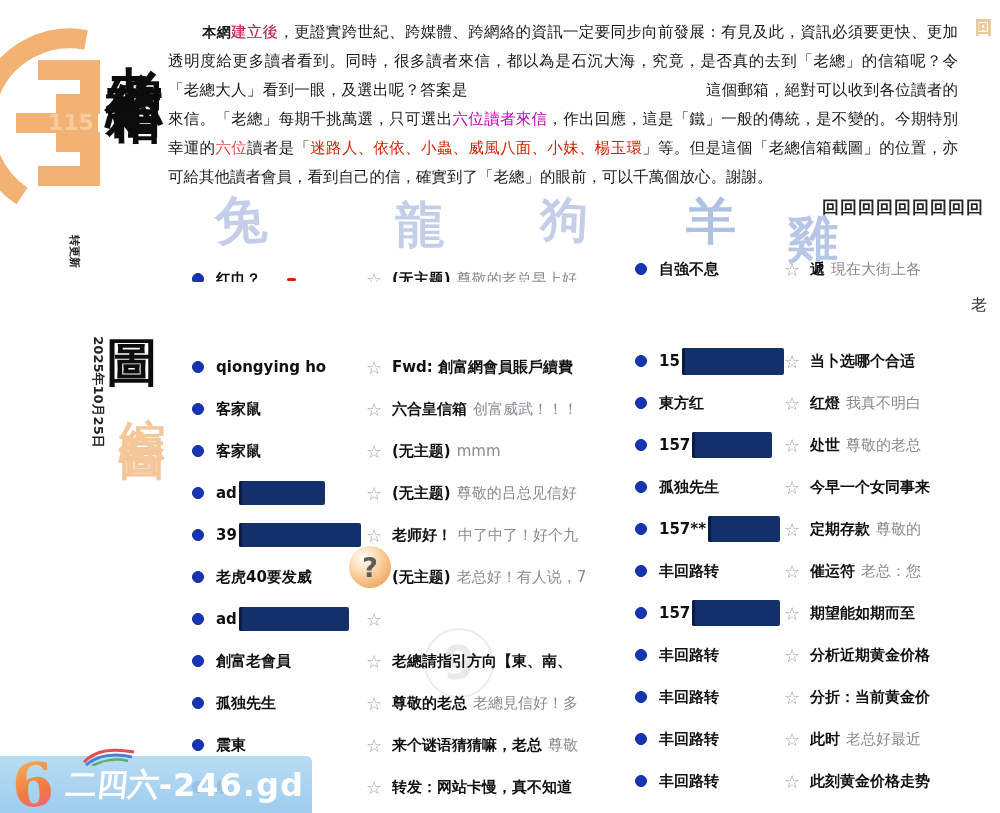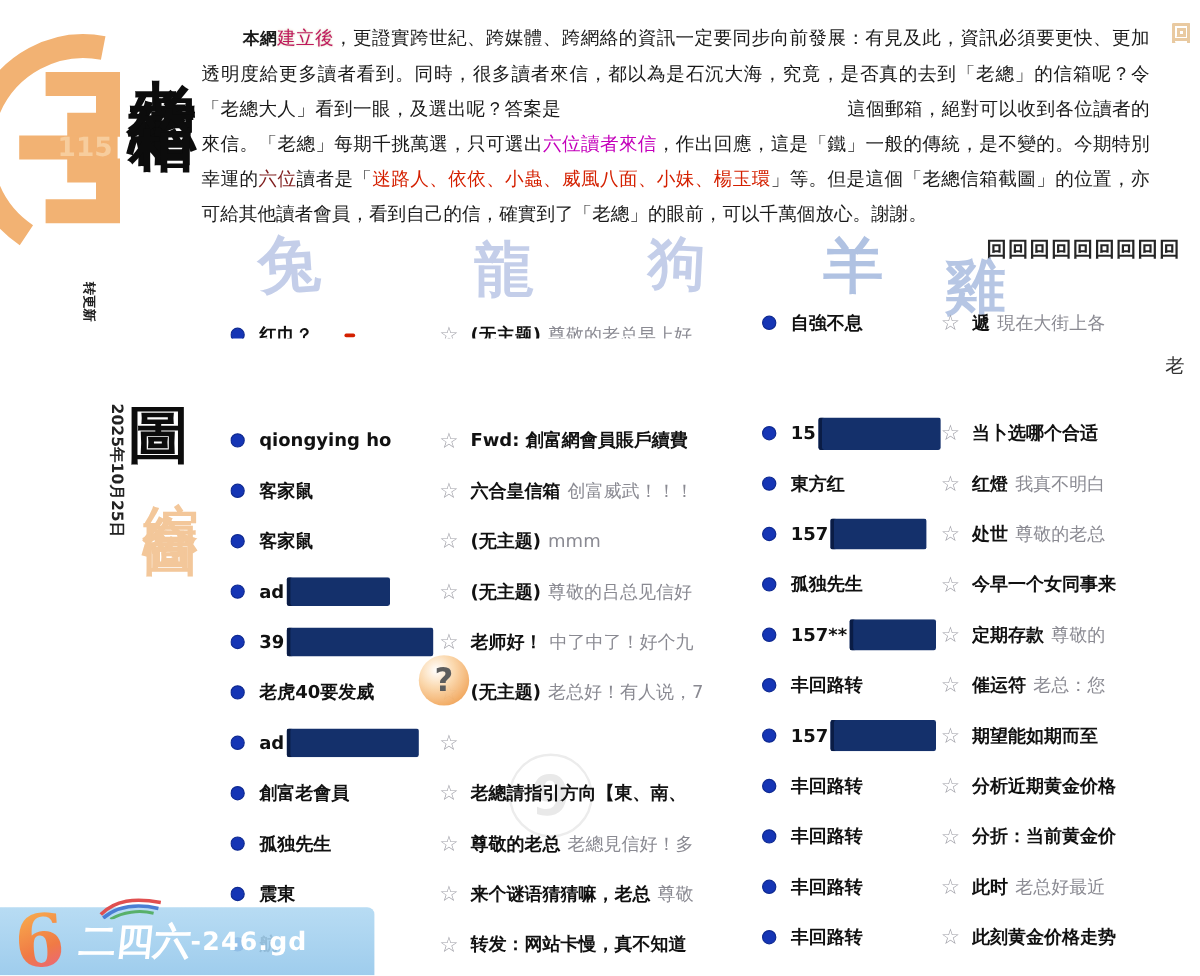--- a/index.html
+++ b/index.html
@@ -7,21 +7,21 @@
           font-family:"DejaVu Sans","Liberation Sans",sans-serif;}
 
   
   .intro{position:absolute;left:168px;top:18px;width:790px;
          font-family:"DejaVu Serif","Liberation Serif",serif;
          font-size:15.5px;line-height:29px;color:#1a1a1a;text-align:justify;}
   .intro .ind{display:inline-block;width:34px;}
   .intro .b{font-weight:bold;font-size:14px;}
   .intro .faded{color:#be185d;text-shadow:0 0 2px #d8c7a8;}
   .intro .magenta{color:#c400bb;}
-  .intro .orange{color:#7f1d1d;}
+  .intro .orange{color:#ef4444;}
   .intro .red{color:#d42000;}
   .intro .gapspacer{display:inline-block;width:238px;}
 
   
   .logo{position:absolute;left:-14px;top:26px;}
   .vtitle{position:absolute;left:103px;top:20px;height:275px;
           writing-mode:vertical-rl;font-family:"DejaVu Serif","Liberation Serif",serif;
           font-weight:bold;font-size:57px;color:#0c0c0c;letter-spacing:8px;line-height:64px;}
   .vtitle2{position:absolute;left:106px;top:328px;
            font-family:"DejaVu Serif","Liberation Serif",serif;
@@ -76,21 +76,21 @@
   
   .band{position:absolute;left:0;top:756px;width:312px;height:57px;z-index:8;
         background:linear-gradient(180deg,rgba(176,216,242,.9),rgba(148,199,235,.9));
         border-top-right-radius:6px;display:flex;align-items:center;}
   .band .six{font-size:60px;font-weight:bold;line-height:54px;margin-left:12px;
              background:linear-gradient(160deg,#f9b24e,#f07a45 60%,#e9608a);
              -webkit-background-clip:text;background-clip:text;color:transparent;
              font-family:"DejaVu Serif","Liberation Serif",serif;transform:rotate(-4deg);}
   .band .cn{font-size:31px;font-weight:bold;color:#fff;margin-left:12px;
             font-family:"DejaVu Serif","Liberation Serif",serif;transform:skewX(-6deg);}
-  .band .dom{font-size:21px;font-weight:bold;color:#fff;letter-spacing:1px;}
+  .band .dom{font-size:32px;font-weight:bold;color:#fff;letter-spacing:1px;}
   .flag{position:absolute;left:82px;top:-10px;z-index:9;}
 </style>
 </head>
 <body>
 
 <div class="screen">
 
   <svg class="logo" width="120" height="195" viewBox="0 0 120 195">
     <g fill="none" stroke="#f2b273" stroke-width="20">
       <path d="M 100 14 A 86 86 0 0 0 36 170"></path>

